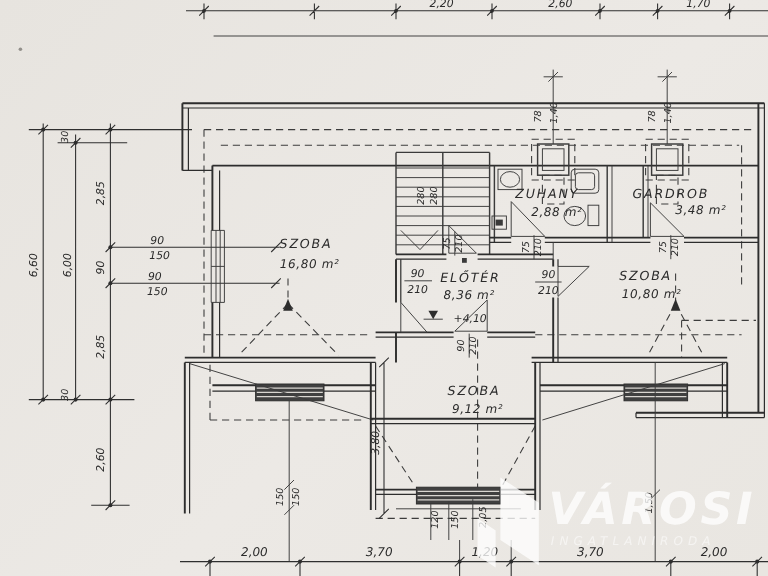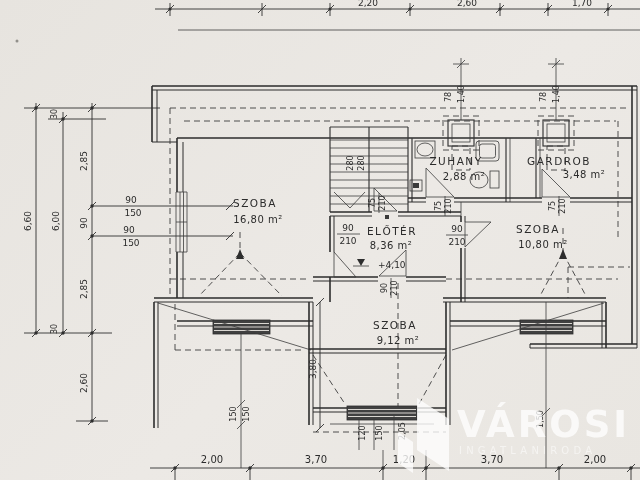--- a/index.html
+++ b/index.html
@@ -1,19 +1,19 @@
 <!DOCTYPE html>
 <html><head>
 <meta charset="utf-8">
 <style>
   html,body{margin:0;padding:0;}
   body{width:640px;height:480px;overflow:hidden;background:#ebe8e4;}
   .paper{position:relative;width:640px;height:480px;
     background:linear-gradient(135deg,#e7e4df 0%,#ece9e5 55%,#e9e6e1 100%);
-    font-family:"DejaVu Sans",sans-serif;}
+    font-family:"DejaVu Sans",sans-serif;font-style:italic;}
   svg{position:absolute;left:0;top:0;}
   svg text{font-family:"DejaVu Sans",sans-serif;fill:#2b2b2b;}
   .ln{stroke:#3a3a3a;fill:none;}
   .wall{stroke:#2d2d2d;stroke-width:1.6;fill:none;}
   .wall2{stroke:#2d2d2d;stroke-width:1;fill:none;}
   .thin{stroke:#3c3c3c;stroke-width:0.8;fill:none;}
   .dim{stroke:#2f2f2f;stroke-width:0.9;fill:none;}
   .dash{stroke:#3c3c3c;stroke-width:0.9;fill:none;stroke-dasharray:6 4;}
   .dot{fill:#2d2d2d;}
   .hatch{fill:#404040;stroke:#2d2d2d;stroke-width:0.8;}

